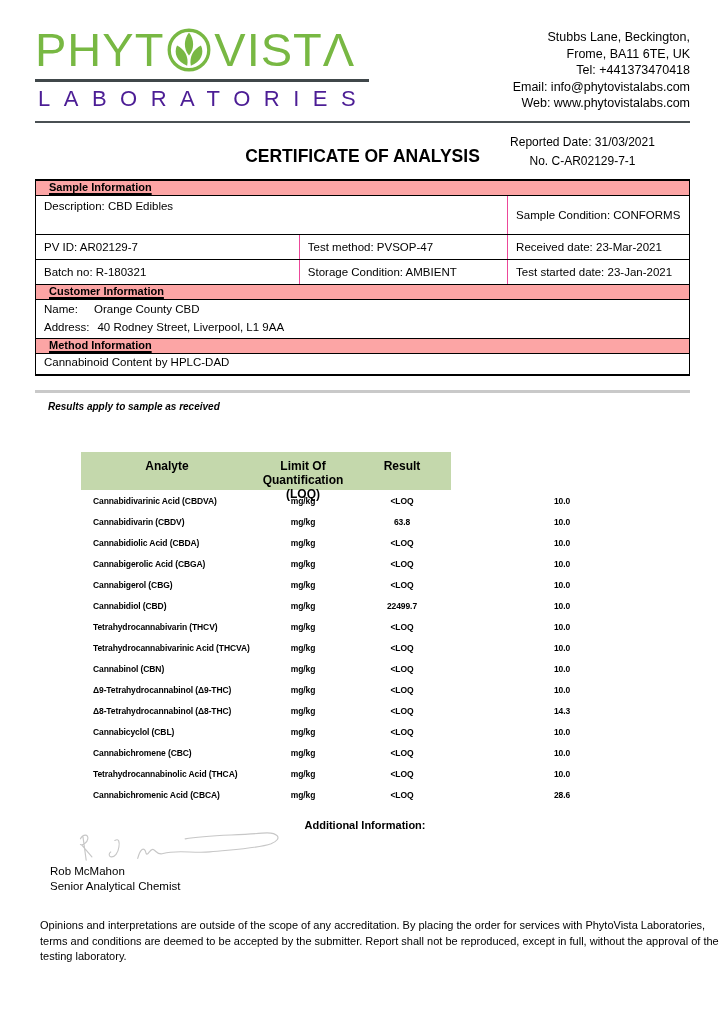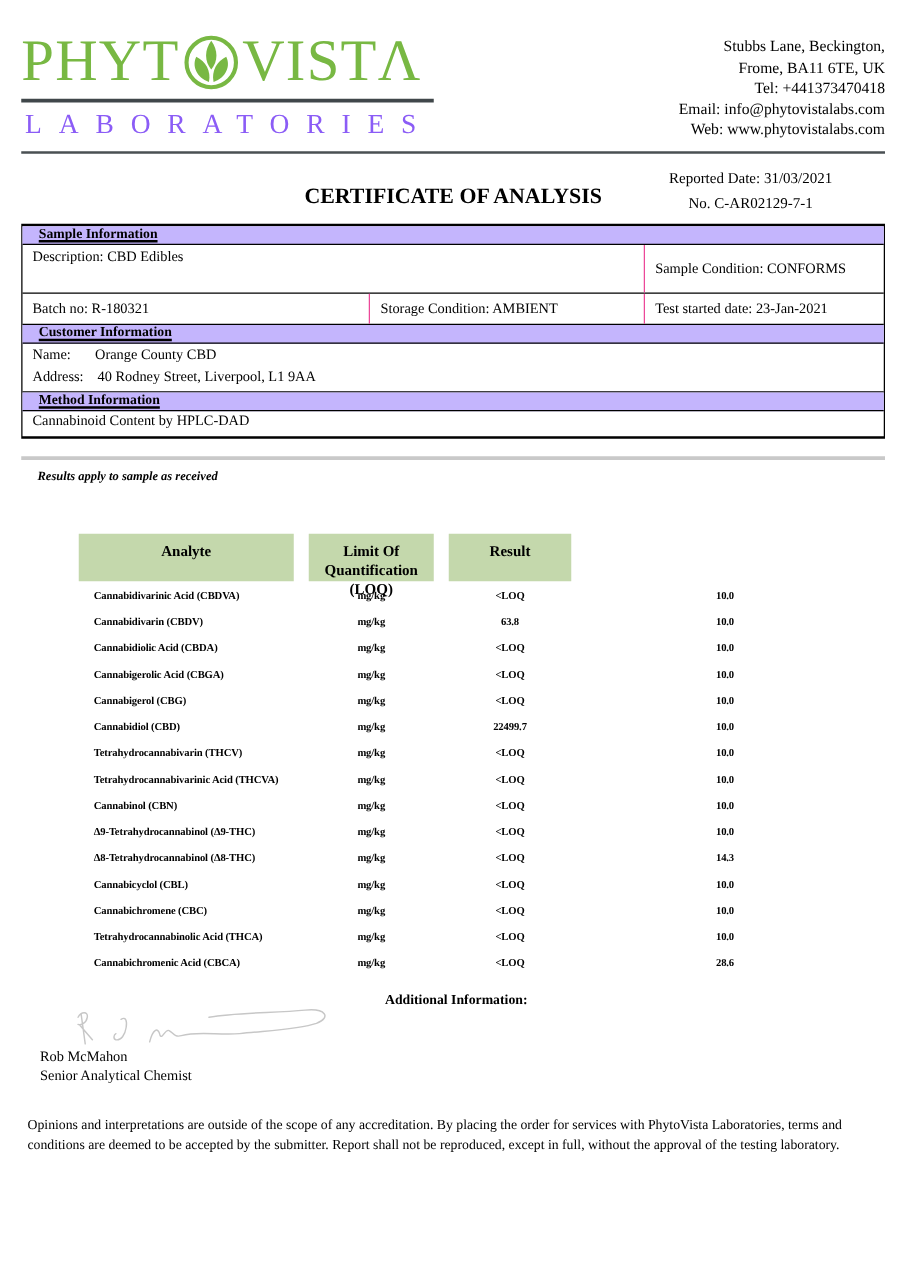--- a/index.html
+++ b/index.html
@@ -2,67 +2,67 @@
 <html><head>
 <meta charset="utf-8">
 <style>
   * { margin:0; padding:0; box-sizing:border-box; }
   html,body { background:#ffffff; }
   body {
     width:725px; height:1024px;
     font-family:"Liberation Sans","DejaVu Sans",sans-serif;
     color:#000; overflow:hidden;
   }
-  .page { width:725px; height:1024px; padding:26px 17px 0; position:relative;font-family:Liberation Serif, serif; }
+  .page { width:725px; height:1024px; padding:26px 35px 0; position:relative; }
 
   
   .header { display:flex; justify-content:space-between; align-items:flex-start; }
   .logo-block { display:inline-block; }
   .logo-line { display:flex; align-items:center; line-height:1; font-size:47px;
                letter-spacing:1px; color:#78b843; font-weight:400; }
   .leaf-icon svg { width:46px; height:46px; margin:0 2px; display:block; }
   .logo-rule { height:3px; background:#40474a; margin:6px 0 4px; }
-  .logo-sub { font-size:22px; color:#8b5cf6; letter-spacing:13.5px; white-space:nowrap;
+  .logo-sub { font-size:22px; color:#4c1d95; letter-spacing:13.5px; white-space:nowrap;
               margin-left:3px; }
   .contact { text-align:right; font-size:12.5px; line-height:16.5px; padding-top:3px; }
 
   .header-rule { height:2px; background:#4a5053; margin-top:9px; }
 
   
   .title-row { position:relative; height:46px; margin-top:10px; }
   .doc-title { text-align:center; font-weight:bold; font-size:17.5px; padding-top:13px; }
   .report-meta { position:absolute; top:2px; right:0; width:215px; text-align:center;
                  font-size:12px; }
   .report-meta .line2 { margin-top:5px; }
 
   
   .info-block { border:1px solid #000; border-top:2px solid #000; border-bottom:2px solid #000; }
   .info-block > div { border-bottom:1px solid #000; }
   .info-block > div:last-child { border-bottom:none; }
-  .bar { background:#c4b5fd; font-size:11px; font-weight:bold; padding:0 0 1px 13px; height:15px; }
+  .bar { background:#fca5a5; font-size:11px; font-weight:bold; padding:0 0 1px 13px; height:15px; }
   .bar span { text-decoration:underline; text-decoration-thickness:2px; text-underline-offset:2px; }
   .cell { font-size:11.5px; }
   .info-row1 { display:grid; grid-template-columns:72.3% 27.7%; }
   .info-row1 .cell { height:38px; padding:4px 8px; }
   .info-row1 .cell + .cell { display:flex; align-items:center; }
   .vdiv { border-right:1px solid #ec4899; }
   .info-row3col { display:grid; grid-template-columns:40.4% 31.9% 27.7%; }
   .info-row3col .cell { height:24px; padding:0 8px; display:flex; align-items:center; }
   .cust-cell { padding:3px 8px 5px; font-size:11.5px; }
   .cust-line2 { margin-top:6px; }
   .cust-label1 { display:inline-block; min-width:38px; margin-right:12px; }
   .cust-label2 { display:inline-block; min-width:44px; margin-right:8px; }
   .method-cell { height:20px; padding:2px 8px; font-size:11.5px; }
 
   .gray-rule { height:3px; background:#c9c9c9; margin-top:14px; }
   .results-note { margin:8px 0 0 13px; font-size:10px; font-weight:bold; font-style:italic; }
 
   
   .results { margin:40px 0 0 46px; width:604px; }
-  .res-grid { display:grid; grid-template-columns:172px 100px 98px 222px; column-gap:12px; }
+  .res-grid { display:grid; grid-template-columns:172px 100px 98px 222px; column-gap:0; }
   .res-head .hcell { background:#c4d8ac; height:38px; padding-top:7px; text-align:center;
                      font-weight:bold; font-size:12px; }
   .res-row { height:21px; align-items:center; }
   .res-row .cell { font-size:8.5px; font-weight:bold; letter-spacing:-0.1px; white-space:nowrap; }
   .res-row .analyte { text-align:left; padding-left:12px; }
   .res-row .c { text-align:center; }
 
   
   .additional { margin:14px 0 0 5px; font-size:11px; font-weight:bold;text-align:center; }
   .reviewed { margin:34px 0 0 15px; font-size:11.5px; }
@@ -115,20 +115,25 @@
     </div>
   </div>
 
   <div class="info-block">
     <div class="bar"><span>Sample Information</span></div>
     <div class="info-row1">
       <div class="cell vdiv">Description: CBD Edibles</div>
       <div class="cell">Sample Condition: CONFORMS</div>
     </div>
     <div class="info-row3col">
+      <div class="cell vdiv">PV ID: AR02129-7</div>
+      <div class="cell vdiv">Test method: PVSOP-47</div>
+      <div class="cell">Received date: 23-Mar-2021</div>
+    </div>
+    <div class="info-row3col">
       <div class="cell vdiv">Batch no: R-180321</div>
       <div class="cell vdiv">Storage Condition: AMBIENT</div>
       <div class="cell">Test started date: 23-Jan-2021</div>
     </div>
     <div class="bar"><span>Customer Information</span></div>
     <div class="cust-cell">
       <div><span class="cust-label1">Name:</span><span>Orange County CBD</span></div>
       <div class="cust-line2"><span class="cust-label2">Address:</span><span>40 Rodney Street, Liverpool, L1 9AA</span></div>
     </div>
     <div class="bar"><span>Method Information</span></div>

